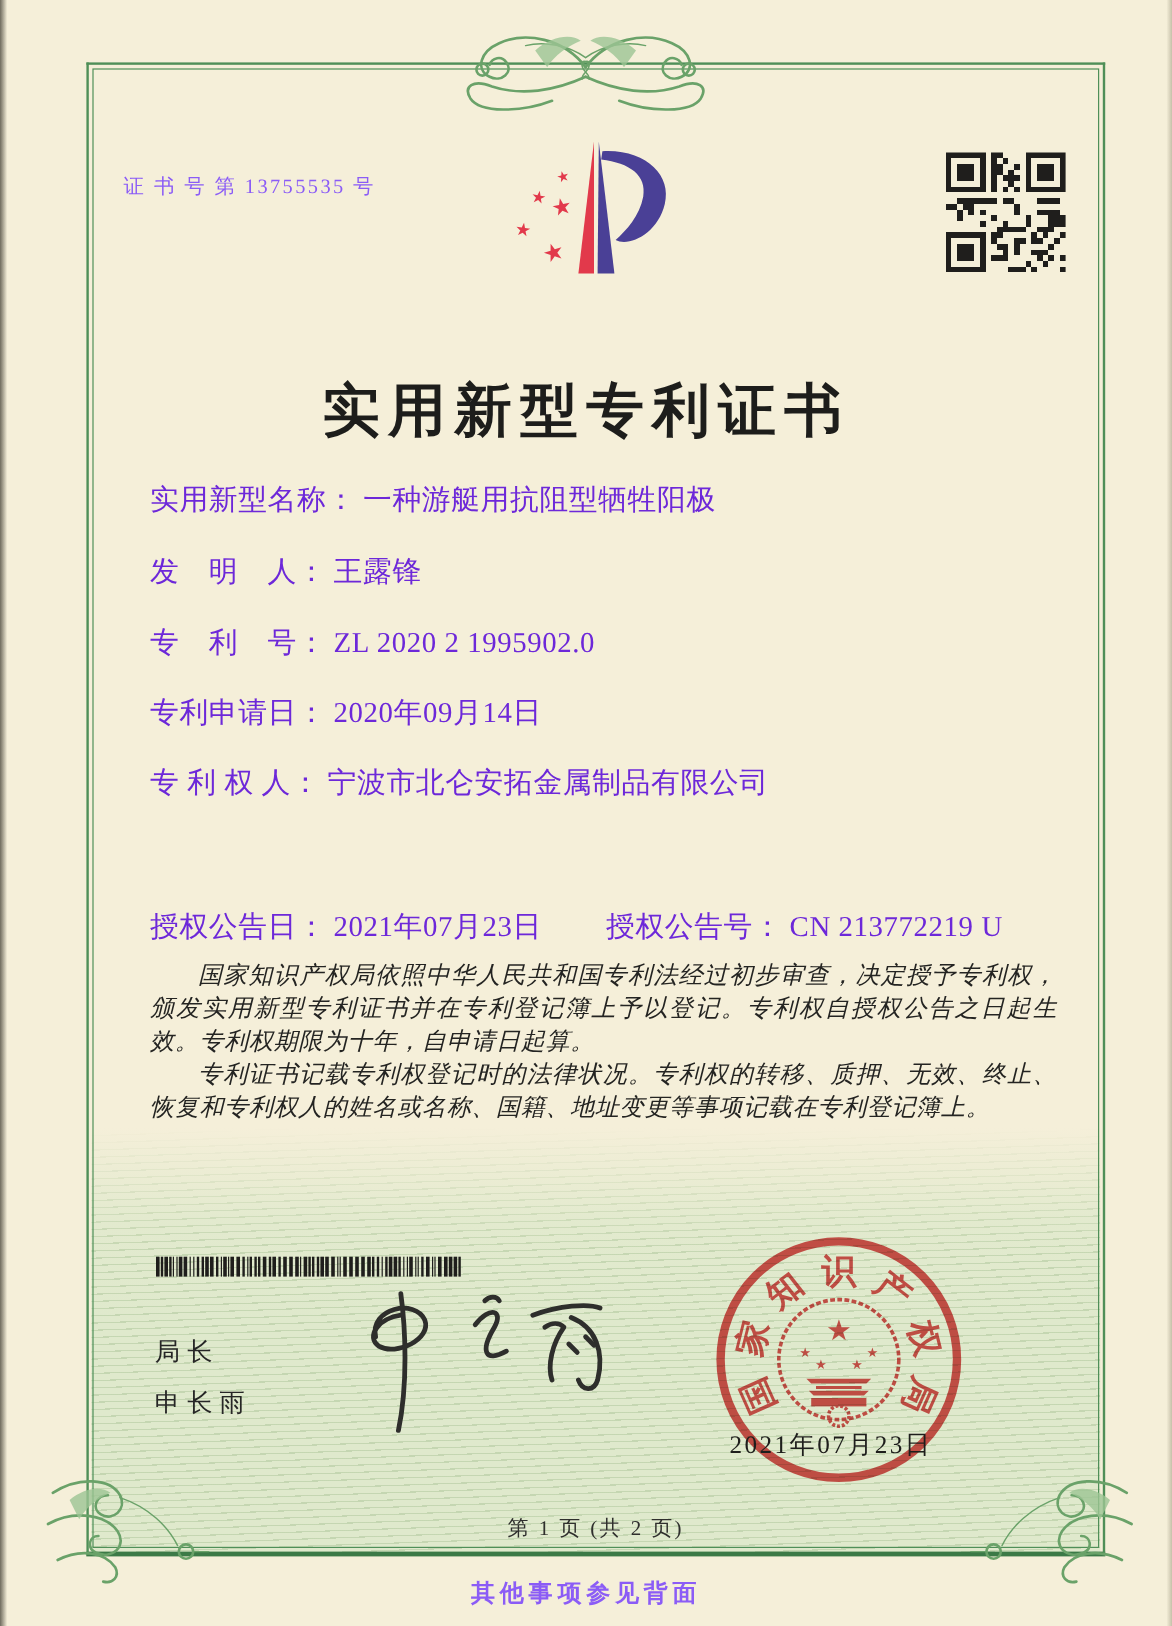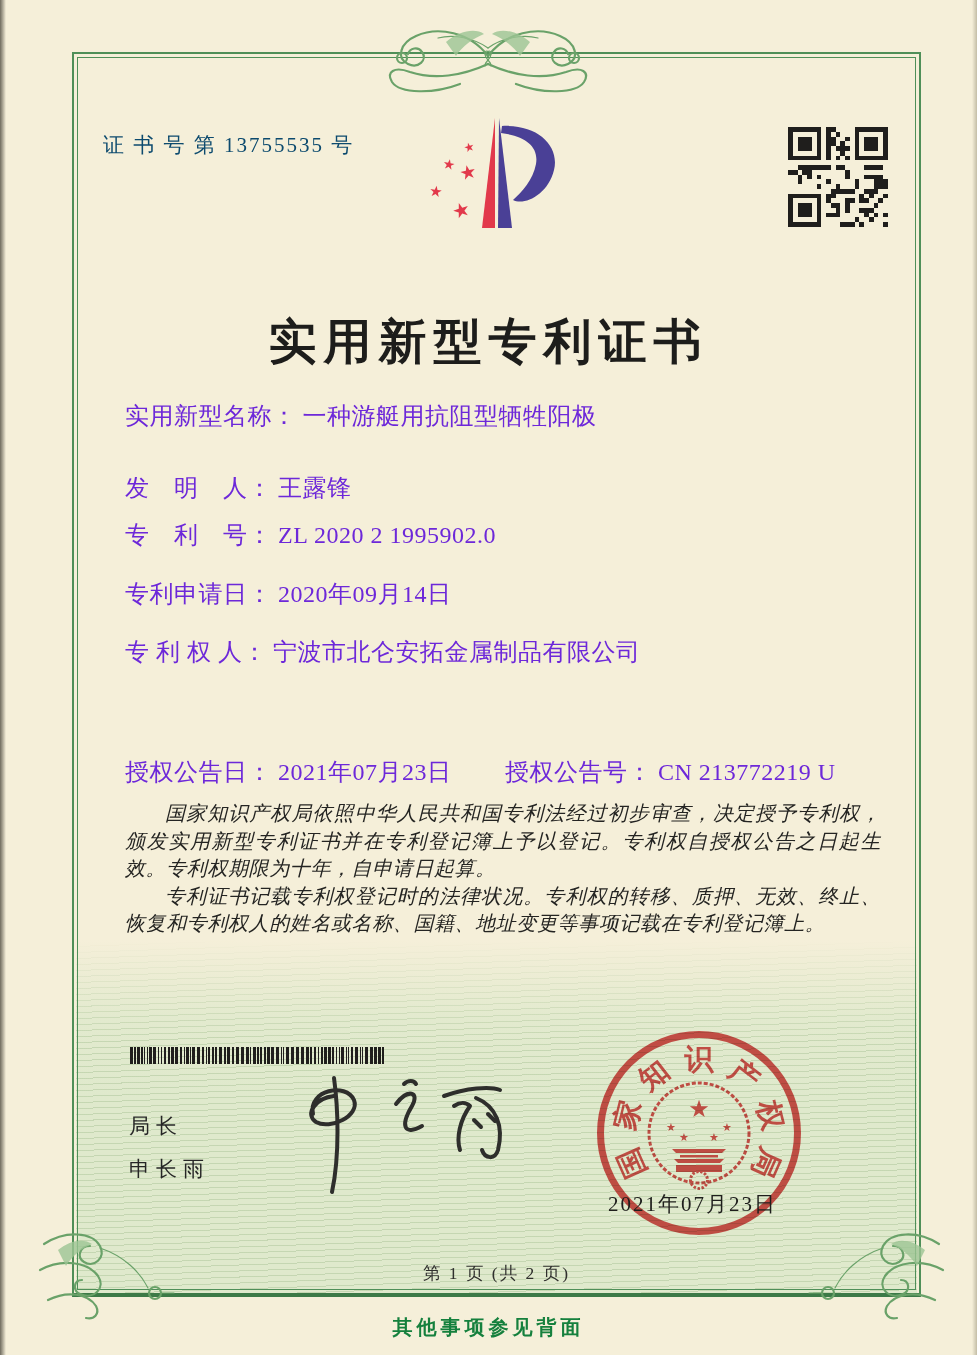--- a/index.html
+++ b/index.html
@@ -32,21 +32,21 @@
 
   .ornament{position:absolute;pointer-events:none;}
   .ornament.top{left:342px;top:12px;}
   .ornament.bl{left:30px;top:1226px;}
   .ornament.br{left:807px;top:1226px;transform:scaleX(-1);}
   .ornament path,.ornament circle{stroke:var(--c-ornament-green,#6aa269);fill:none;
     stroke-width:2.2;stroke-linecap:round;}
   .ornament .leaf{fill:#9cc494;stroke:none;opacity:.8;}
   .ornament .thin{stroke-width:1.2;}
 
-  .cert-no{position:absolute;left:103px;top:131px;font-size:21px;letter-spacing:2px;color:#0c4a6e;}
+  .cert-no{position:absolute;left:103px;top:144px;font-size:17px;letter-spacing:2px;color:#8b5cf6;}
 
   .logo{position:absolute;left:424px;top:100px;}
   .logo text{font-family:"DejaVu Sans",sans-serif;}
 
   .qr{position:absolute;left:788px;top:127px;}
 
   .title{position:absolute;left:0;top:278px;width:977px;text-align:center;
     font-size:48px;font-weight:700;letter-spacing:7px;color:#1d1d1b;}
 
   .field{position:absolute;left:125px;width:780px;font-size:24px;letter-spacing:.5px;
@@ -83,21 +83,21 @@
   .emblem text{font-family:"DejaVu Sans",sans-serif;fill:var(--c-seal-red,#d84b4b);}
   .emblem .rs{stroke:var(--c-seal-red,#d84b4b);fill:none;}
   .emblem .rf{fill:var(--c-seal-red,#d84b4b);}
 
   .seal-date{position:absolute;left:608px;top:1190px;width:190px;font-size:21px;
     letter-spacing:2px;color:#1e1e1c;}
 
   .page-footer{position:absolute;left:72px;top:1261px;width:849px;text-align:center;
     font-size:17.5px;letter-spacing:2px;color:#2f2f2d;}
   .back-note{position:absolute;left:0;top:1314px;width:977px;text-align:center;
-    font-size:20px;letter-spacing:4px;font-weight:600;color:#15803d;}
+    font-size:20px;letter-spacing:4px;font-weight:600;color:#8b5cf6;}
 </style>
 </head>
 <body>
 
 <div class="page">
 
   <div class="lower-green">
       <div class="waves"></div>
     </div>
 
@@ -351,21 +351,21 @@
         <rect x="15" y="20" width="1" height="1"></rect>
         <rect x="20" y="20" width="1" height="1"></rect>
       </g>
   </svg>
 
   <h1 class="title">实用新型专利证书</h1>
 
   <div class="field" style="top:400px">
     <span class="f-label">实用新型名称：</span><span class="f-value">一种游艇用抗阻型牺牲阳极</span>
   </div>
-  <div class="field" style="top:472px">
+  <div class="field" style="top:460px">
     <span class="f-label">发　明　人：</span><span class="f-value">王露锋</span>
   </div>
   <div class="field" style="top:519px">
     <span class="f-label">专　利　号：</span><span class="f-value">ZL 2020 2 1995902.0</span>
   </div>
   <div class="field" style="top:578px">
     <span class="f-label">专利申请日：</span><span class="f-value">2020年09月14日</span>
   </div>
   <div class="field" style="top:636px">
     <span class="f-label">专 利 权 人：</span><span class="f-value">宁波市北仑安拓金属制品有限公司</span>

